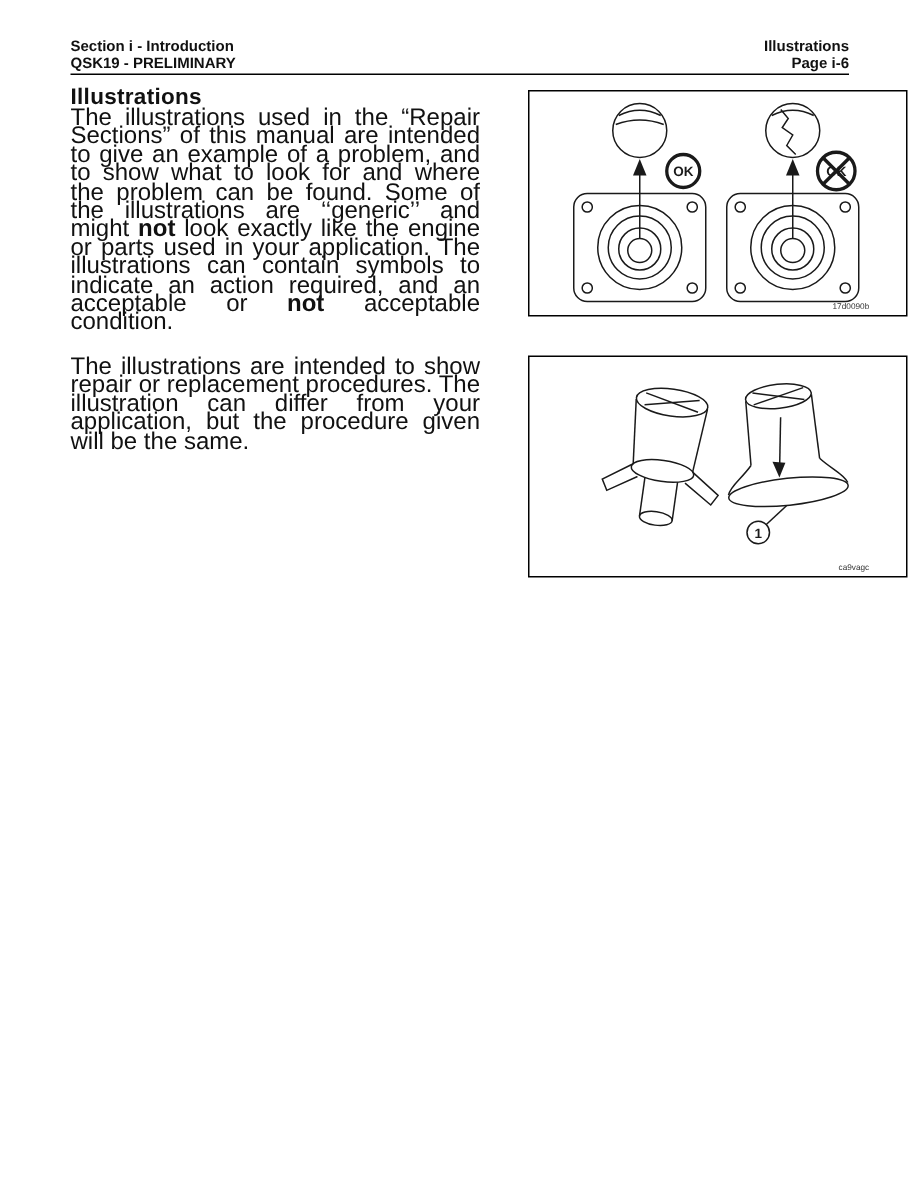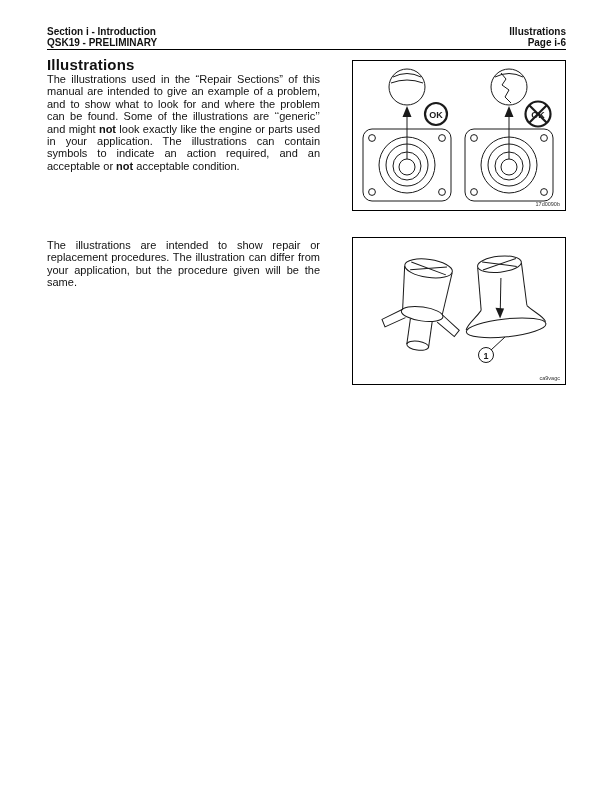--- a/index.html
+++ b/index.html
@@ -37,30 +37,30 @@
     left: 47px;
     top: 56px;
     font-size: 15px;
     font-weight: bold;
     letter-spacing: 0.2px;
   }
   .body-text {
     position: absolute;
     left: 47px;
     width: 273px;
-    font-size: 11px;
+    font-size: 16px;
     line-height: 12.4px;
     text-align: justify;
   }
   .para1 { top: 73px; }
   .para2 { top: 239px; }
   .figure {
     position: absolute;
     left: 352px;
-    width: 214px;
+    width: 253px;
     border: 1px solid #000000;
     background: #ffffff;
   }
   .fig1 { top: 60px; height: 151px; }
   .fig2 { top: 237px; height: 148px; }
   .figure svg { display: block; width: 100%; height: 100%; }
   .line-art { stroke: #1a1a1a; fill: none; stroke-width: 1; }
   .line-art-thick { stroke: #1a1a1a; fill: none; stroke-width: 2.2; }
   .fill-dark { fill: #1a1a1a; stroke: none; }
   .svg-label {

